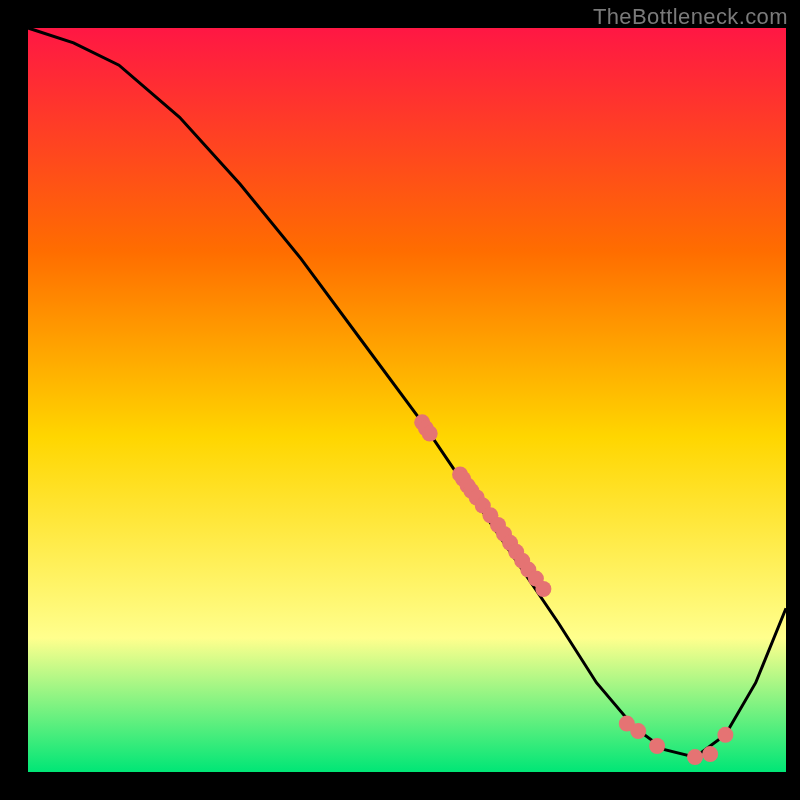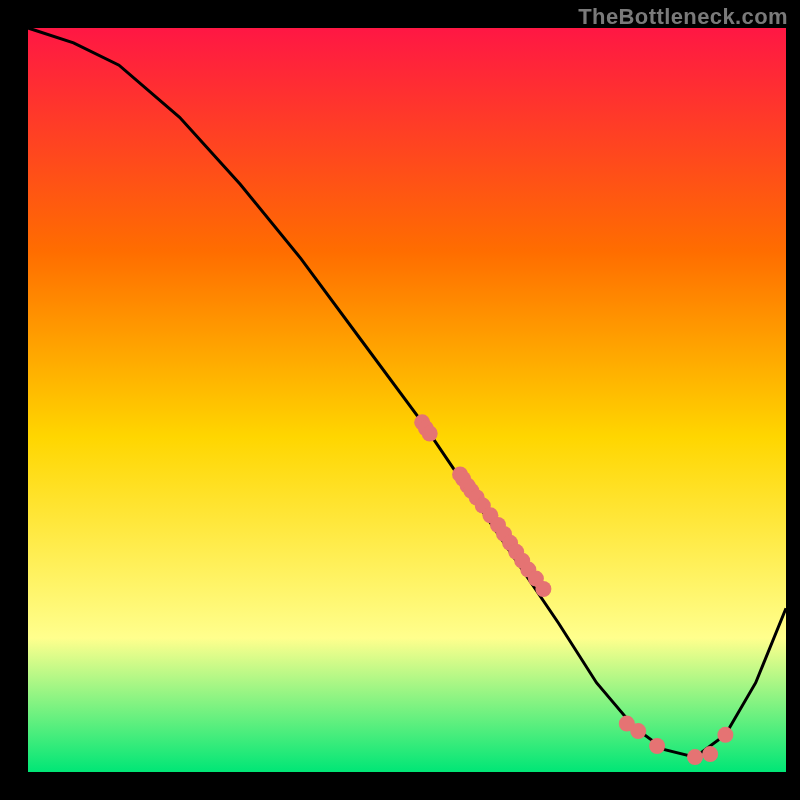--- a/index.html
+++ b/index.html
@@ -16,21 +16,21 @@
     width: 800px;
     height: 800px;
     background: #000;
   }
   .watermark {
     position: absolute;
     top: 4px;
     right: 12px;
     color: #7a7a7a;
     font-size: 22px;
-    font-weight: 700;
+    font-weight: 400;
     letter-spacing: 0.4px;
     z-index: 5;
   }
   svg {
     position: absolute;
     top: 0;
     left: 0;
   }
 </style>
 </head>

